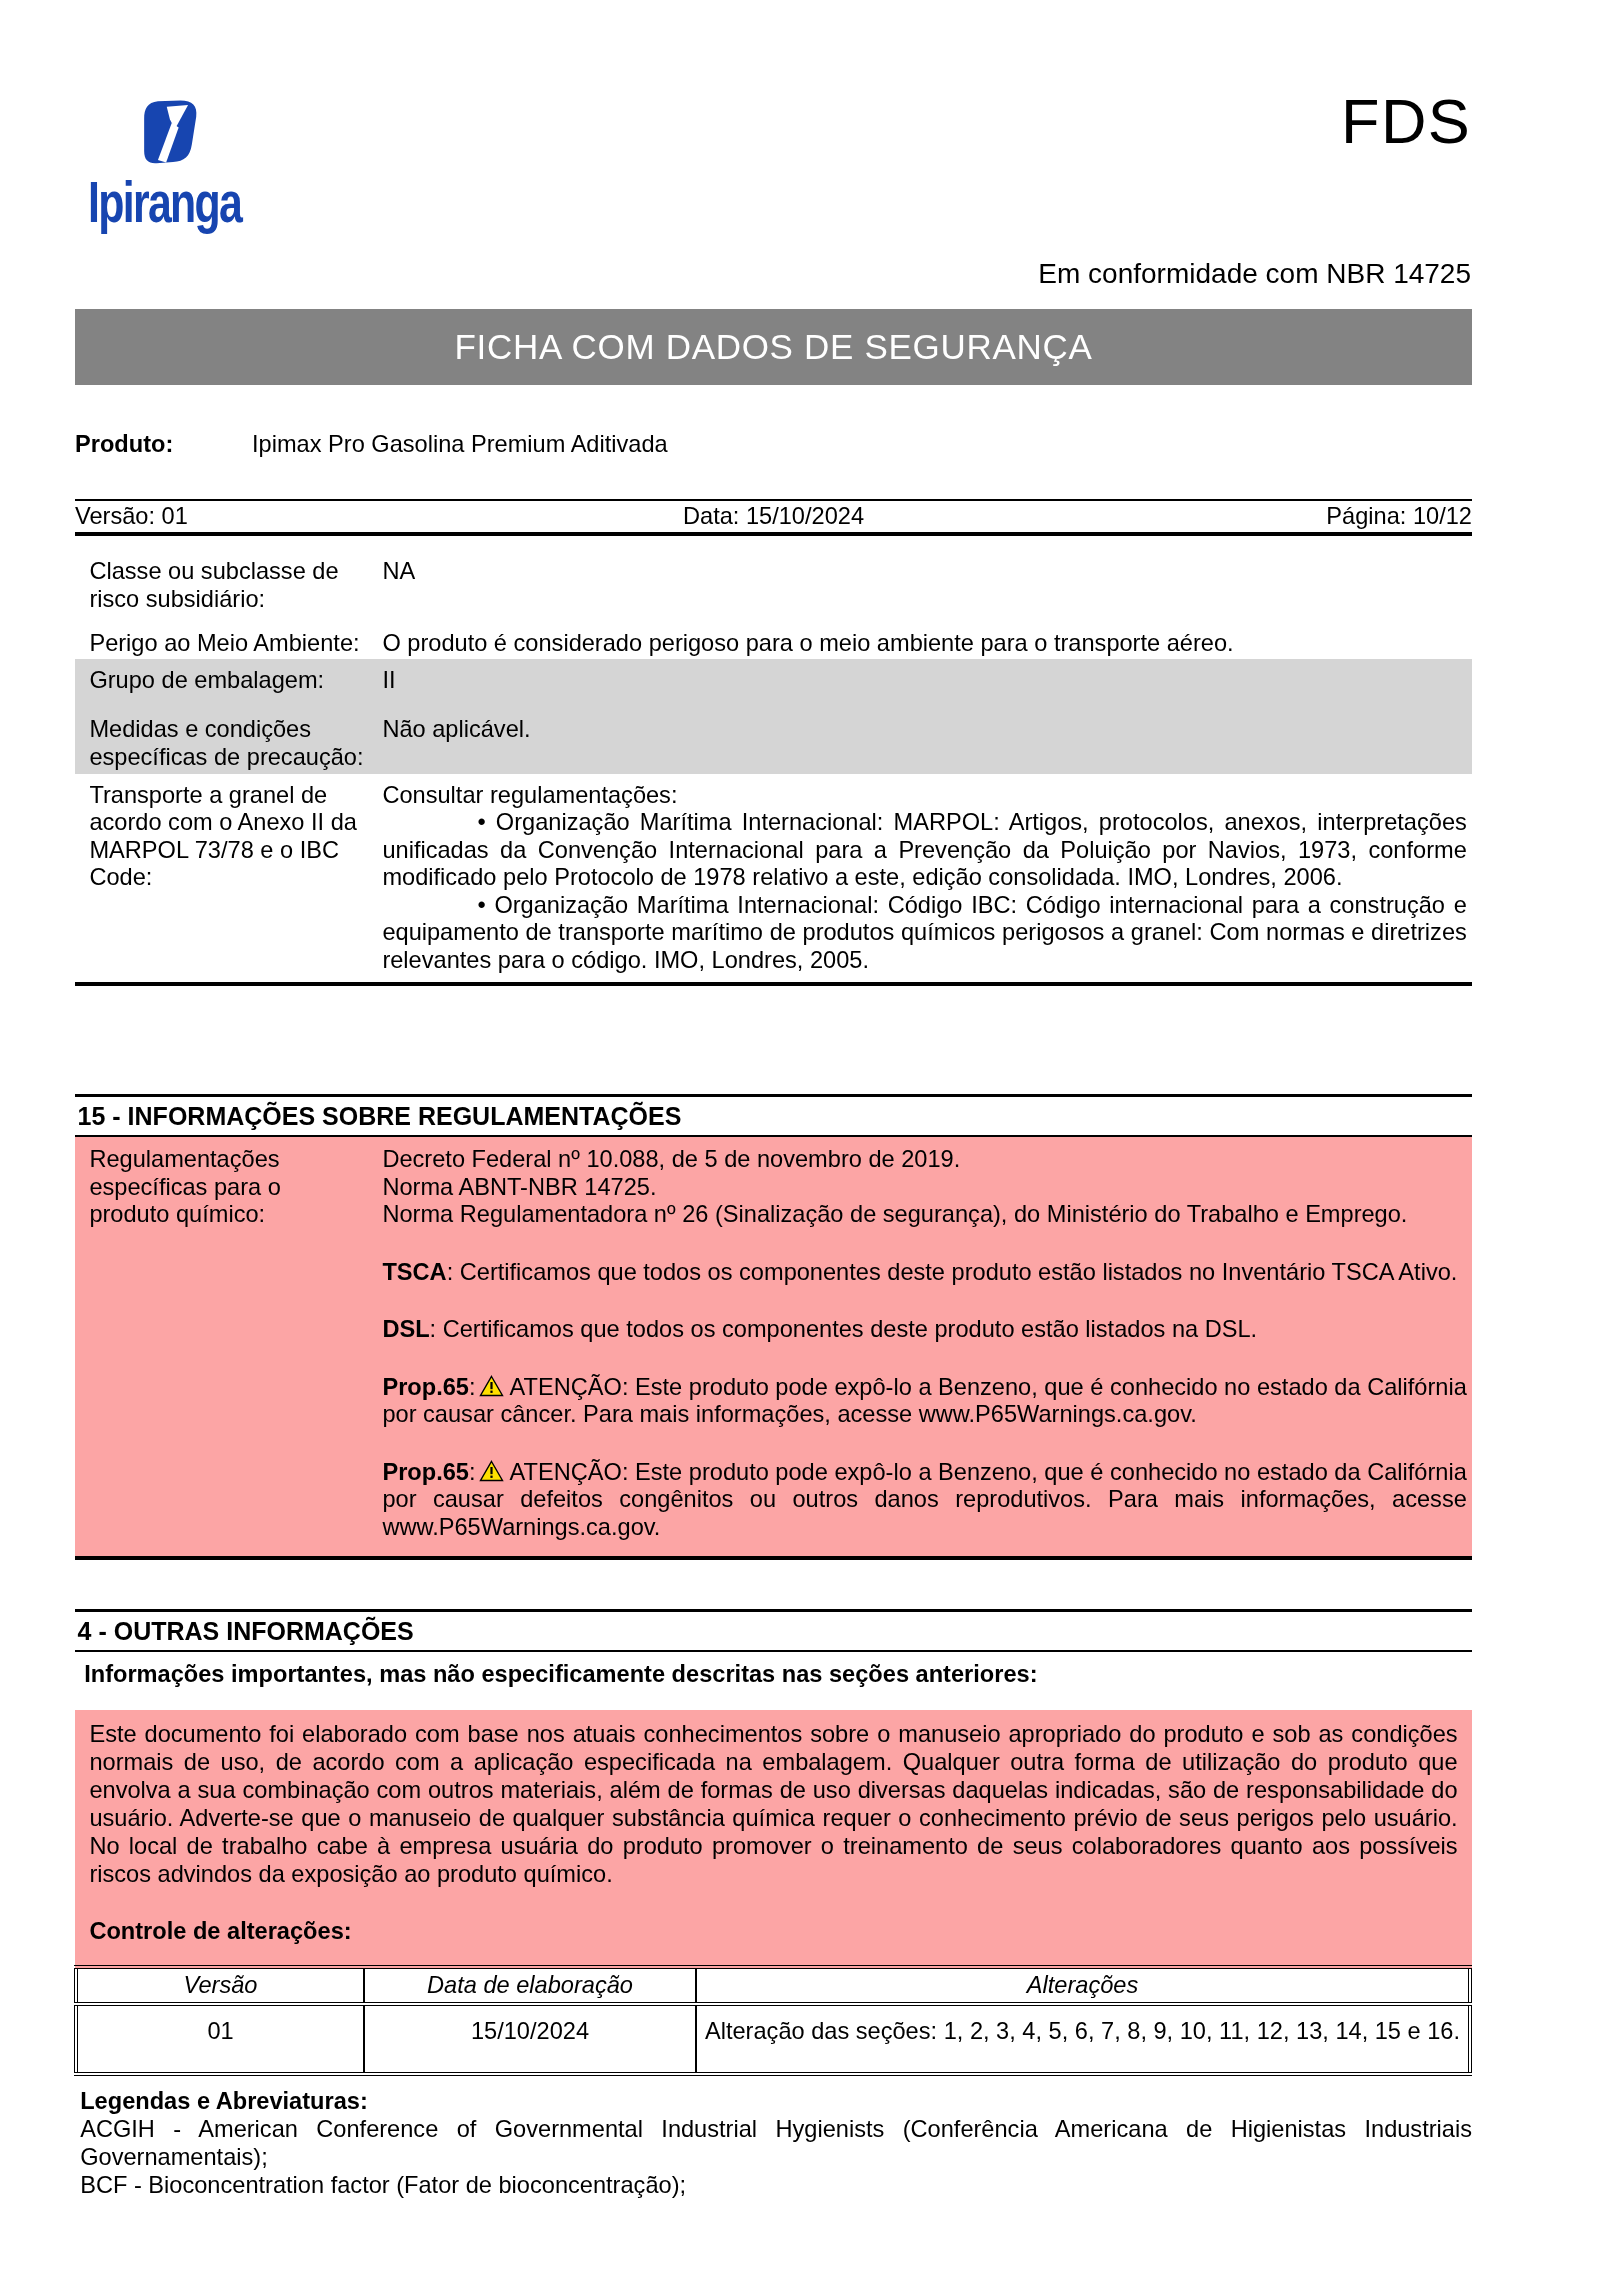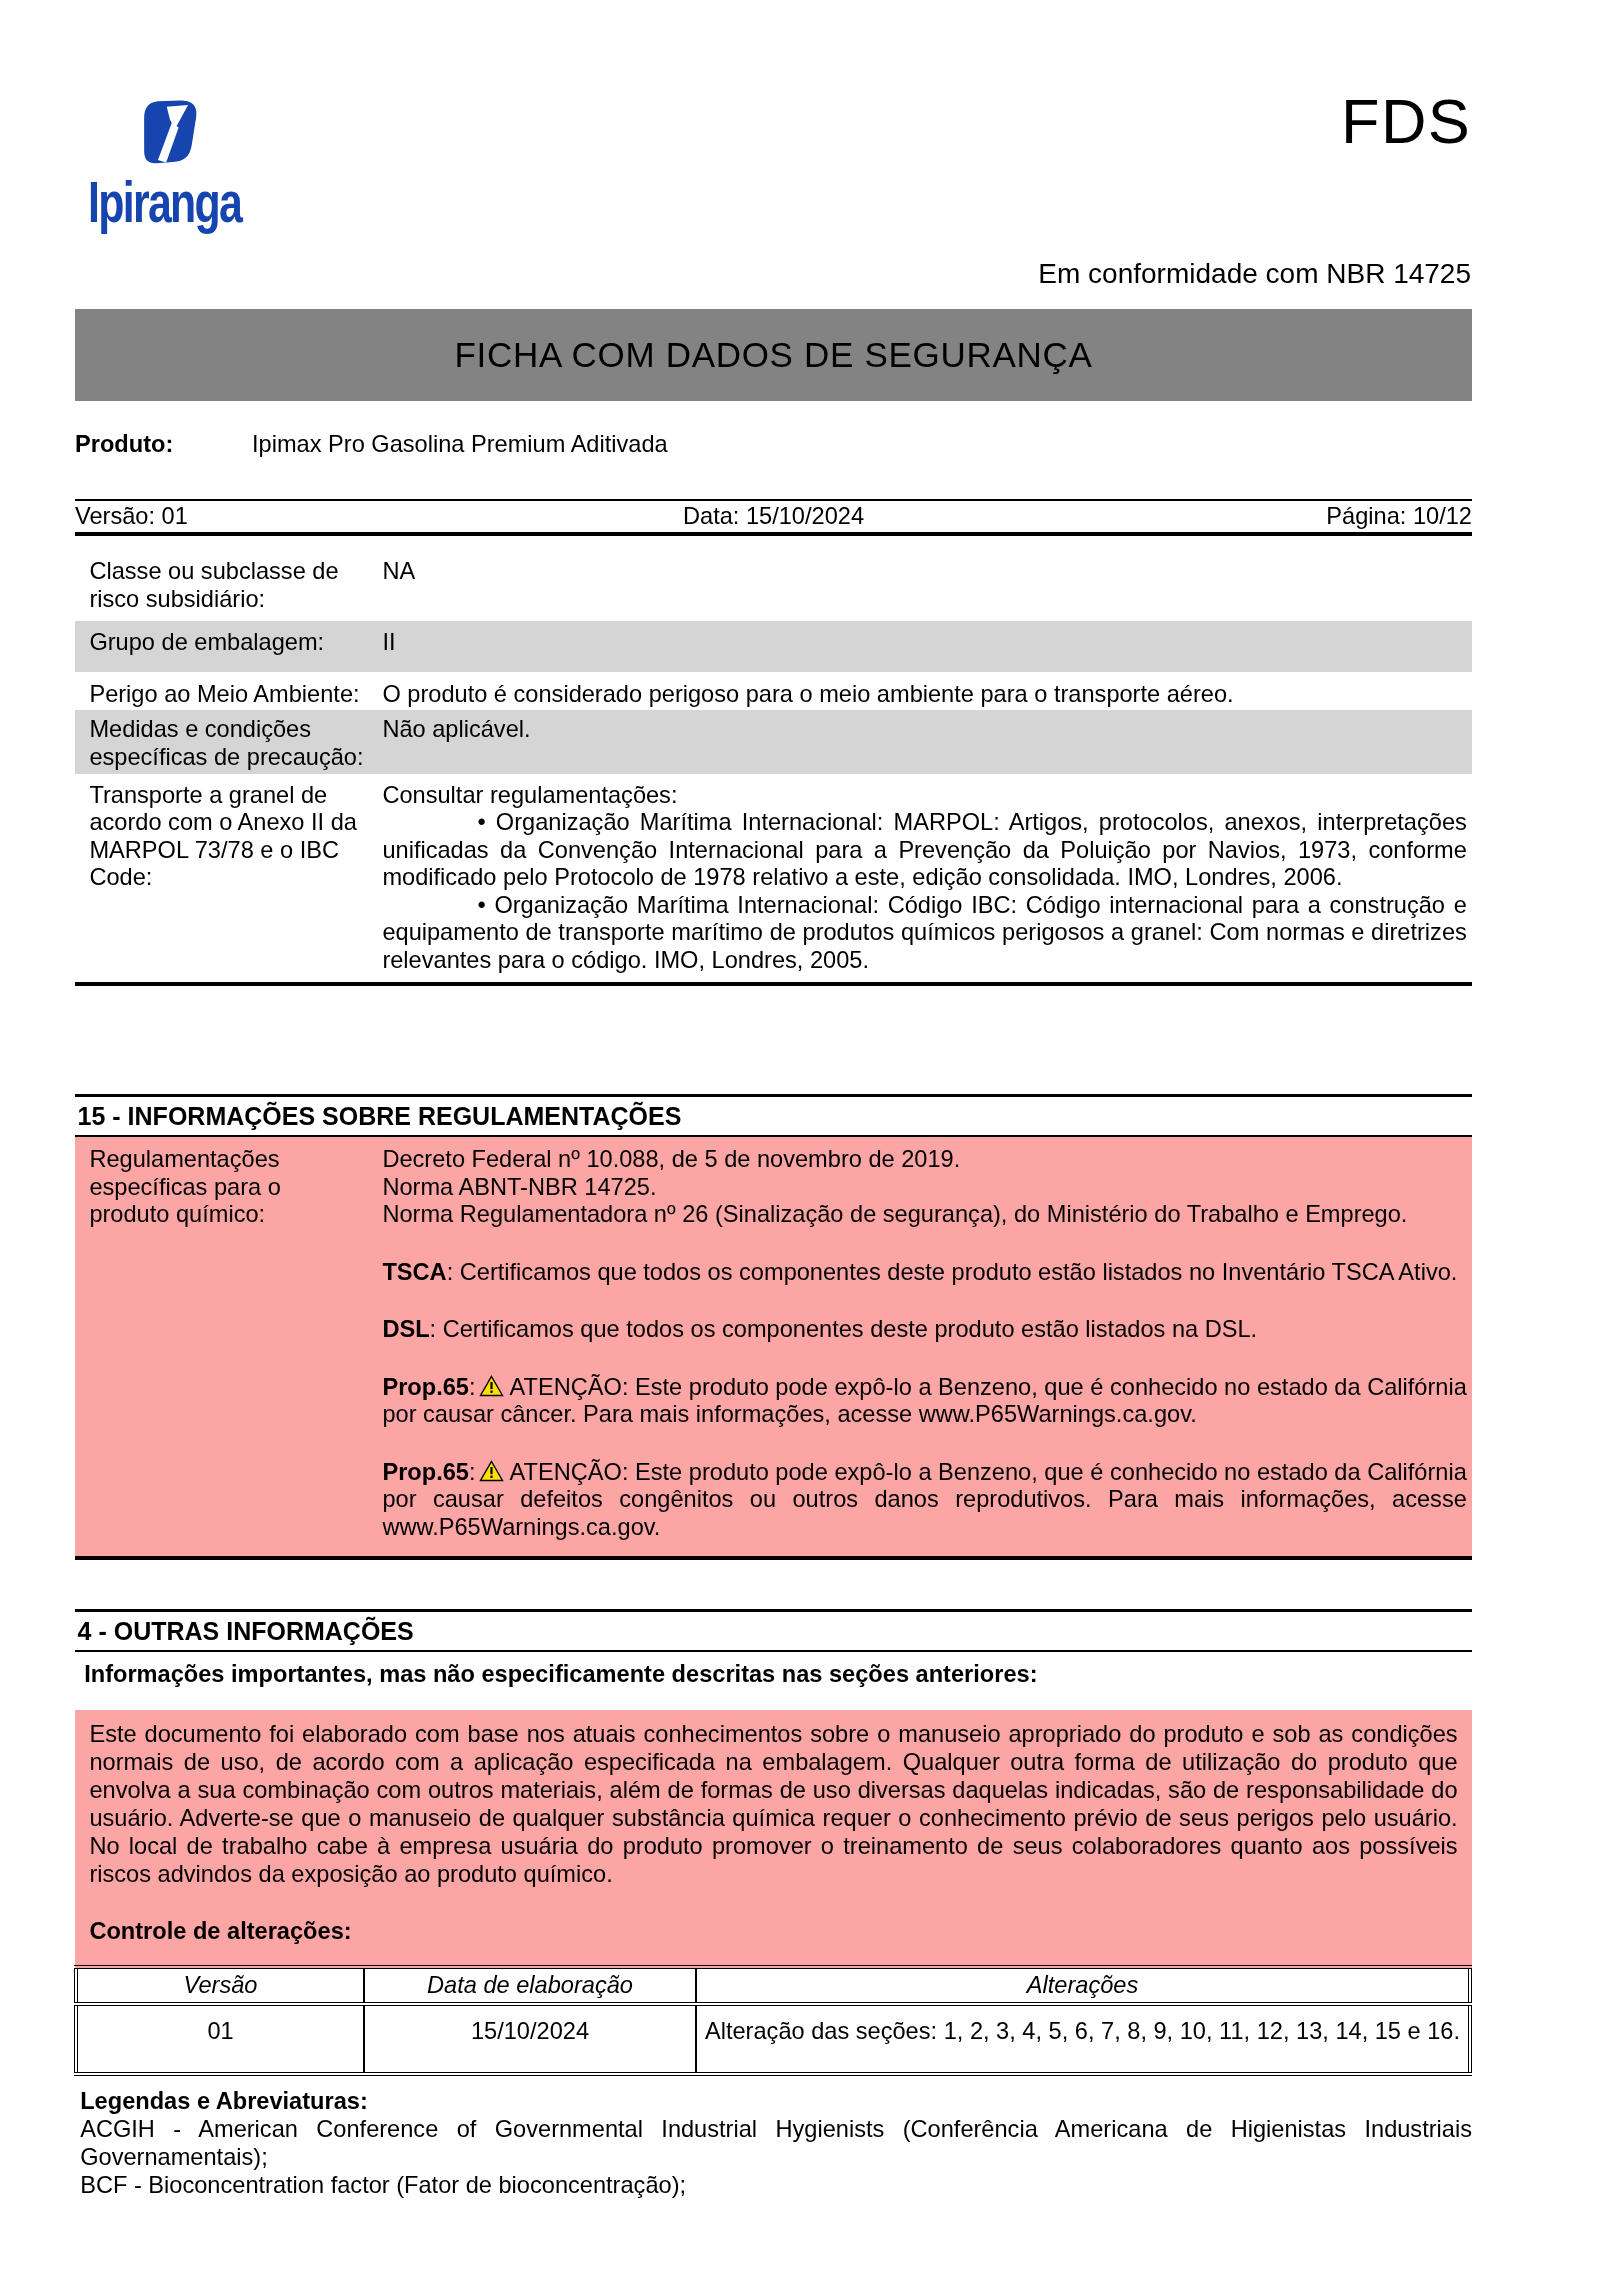--- a/index.html
+++ b/index.html
@@ -4,22 +4,22 @@
 <style>
   html,body{margin:0;padding:0;background:#fff;}
   #page{position:relative;width:1622px;height:2295px;background:#ffffff;
         font-family:"Liberation Sans",sans-serif;font-size:23.6px;color:#000;line-height:27.5px;}
   
   .logo-icon{position:absolute;left:139px;top:98px;width:63px;height:69px;}
   .logo-text{position:absolute;left:88px;top:169px;font-size:51px;font-weight:bold;color:#1745b0;
              letter-spacing:-2px;transform:scale(0.84,1.12);transform-origin:left top;line-height:59px;}
   .fds{position:absolute;top:96px;right:151px;font-size:63px;line-height:50px;letter-spacing:1.3px;}
   .conformity{position:absolute;top:260px;right:151px;font-size:28px;}
-  .title-bar{position:absolute;left:75px;top:309px;width:1397px;height:92px;background:#838383;
-             color:#000000;font-size:35px;display:flex;align-items:center;justify-content:center;letter-spacing:0.7px;}
+  .title-bar{position:absolute;left:75px;top:309px;width:1397px;height:76px;background:#838383;
+             color:#ffffff;font-size:35px;display:flex;align-items:center;justify-content:center;letter-spacing:0.7px;}
   .product-line{position:absolute;left:75px;top:431px;}
   .product-label{display:inline-block;width:177px;font-weight:bold;}
   .meta-band{position:absolute;left:75px;top:499px;width:1397px;height:31px;border-top:2.6px solid #000;
              display:grid;grid-template-columns:1fr 1fr 1fr;align-items:center;}
   .meta-center{text-align:center;} .meta-right{text-align:right;}
   
   .info-table{position:absolute;left:75px;top:532px;width:1397px;
               border-top:4.6px solid #000;border-bottom:4.6px solid #000;box-sizing:border-box;}
   .irow{display:flex;}
   .irow.gray{background:#d5d5d5;}
@@ -84,27 +84,27 @@
     <span>Versão: 01</span>
     <span class="meta-center">Data: 15/10/2024</span>
     <span class="meta-right">Página: 10/12</span>
   </div>
 
   <div class="info-table">
     <div class="irow r1">
       <div class="ilabel">Classe ou subclasse de risco subsidiário:</div>
       <div class="ivalue">NA</div>
     </div>
+    <div class="irow r3">
+      <div class="ilabel">Perigo ao Meio Ambiente:</div>
+      <div class="ivalue">O produto é considerado perigoso para o meio ambiente para o transporte aéreo.</div>
+    </div>
     <div class="irow gray r2">
       <div class="ilabel">Grupo de embalagem:</div>
       <div class="ivalue">II</div>
-    </div>
-    <div class="irow r3">
-      <div class="ilabel">Perigo ao Meio Ambiente:</div>
-      <div class="ivalue">O produto é considerado perigoso para o meio ambiente para o transporte aéreo.</div>
     </div>
     <div class="irow gray r4">
       <div class="ilabel">Medidas e condições específicas de precaução:</div>
       <div class="ivalue">Não aplicável.</div>
     </div>
     <div class="irow r5">
       <div class="ilabel">Transporte a granel de acordo com o Anexo II da MARPOL 73/78 e o IBC Code:</div>
       <div class="ivalue">
         <div>Consultar regulamentações:</div>
         <p class="bullet">Organização Marítima Internacional: MARPOL: Artigos, protocolos, anexos, interpretações unificadas da Convenção Internacional para a Prevenção da Poluição por Navios, 1973, conforme modificado pelo Protocolo de 1978 relativo a este, edição consolidada. IMO, Londres, 2006.</p>

